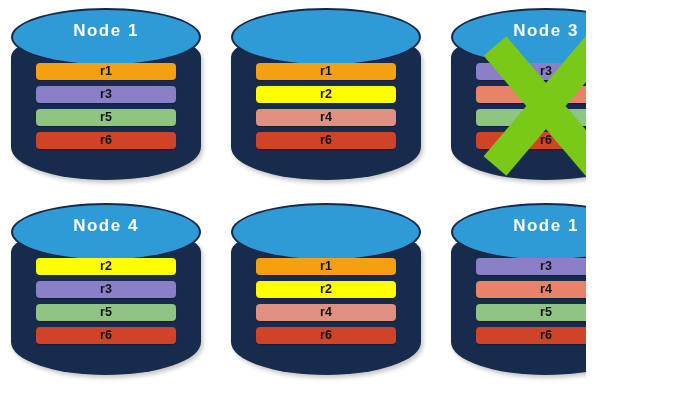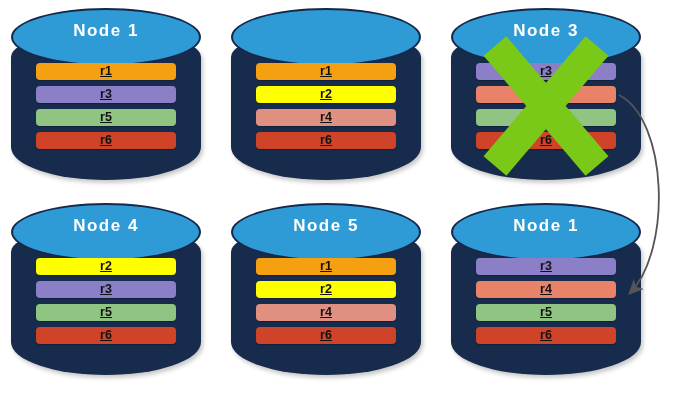--- a/index.html
+++ b/index.html
@@ -2,21 +2,21 @@
 <html><head>
 <meta charset="utf-8">
 <style>
   html, body {
     margin: 0;
     padding: 0;
     background: #ffffff;
   }
   #stage {
     position: relative;
-    width: 676px;
+    width: 586px;
     height: 402px;
     background: #ffffff;
     overflow: hidden;
     font-family: "Liberation Sans", "DejaVu Sans", sans-serif;
   }
 
   
   .node {
     position: absolute;
     width: 190px;
@@ -67,21 +67,20 @@
     position: relative;
     height: 17px;
     margin-bottom: 6px;
     border-radius: 4px;
     color: #111111;
     font-size: 12.5px;
     font-weight: bold;
     text-align: center;
     line-height: 17px;
     box-shadow: 0 1px 1px rgba(0,0,0,0.25);
-    text-decoration: underline;
   }
 
   
   .x-mark {
     position: absolute;
     left: 0;
     top: 0;
     width: 190px;
     height: 183px;
     pointer-events: none;
@@ -148,21 +147,20 @@
         <div class="rows">
           <div class="row" style="background: rgb(255, 255, 0);">r2</div>
           <div class="row" style="background: rgb(139, 127, 199);">r3</div>
           <div class="row" style="background: rgb(144, 196, 131);">r5</div>
           <div class="row" style="background: rgb(207, 68, 41);">r6</div>
         </div>
       </div>
       <div class="node" style="left: 231px; top: 203px;">
         <div class="cyl-body" style="background: rgb(23, 43, 77);"></div>
         <div class="cyl-top" style="background: rgb(46, 155, 214);"></div>
-        <div class="node-label">Node 5</div>
         <div class="rows">
           <div class="row" style="background: rgb(245, 160, 17);">r1</div>
           <div class="row" style="background: rgb(255, 255, 0);">r2</div>
           <div class="row" style="background: rgb(224, 144, 128);">r4</div>
           <div class="row" style="background: rgb(207, 68, 41);">r6</div>
         </div>
       </div>
       <div class="node" style="left: 451px; top: 203px;">
         <div class="cyl-body" style="background: rgb(23, 43, 77);"></div>
         <div class="cyl-top" style="background: rgb(46, 155, 214);"></div>

